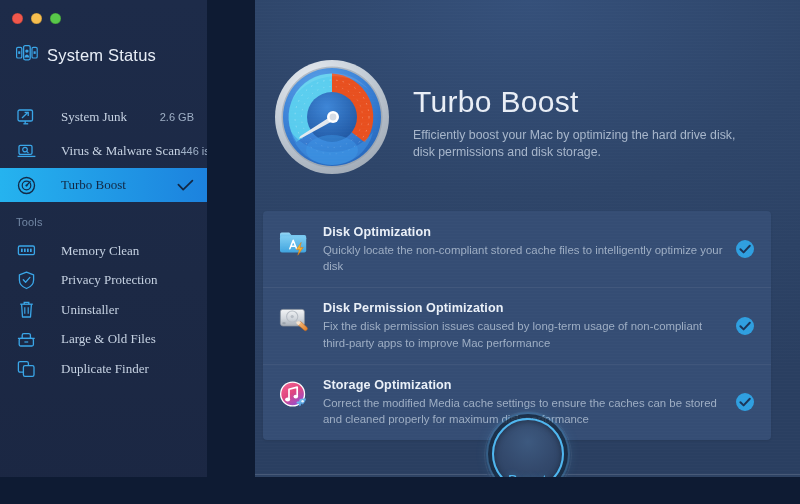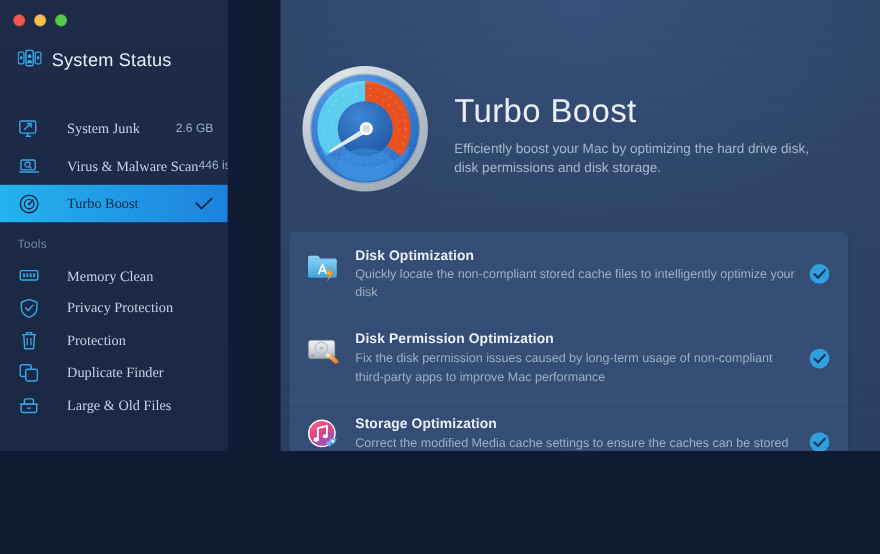--- a/index.html
+++ b/index.html
@@ -8,21 +8,21 @@
   html, body {
     width: 800px; height: 504px;
     overflow: hidden;
     background: #0e1b33;
     font-family: "Liberation Sans", sans-serif;
     -webkit-font-smoothing: antialiased;
   }
 
   .window {
     position: relative;
-    width: 800px; height: 410px;
+    width: 800px; height: 477px;
     display: flex;
     overflow: hidden;
     gap: 48px;
   }
 
   
   .sidebar {
     position: relative;
     width: 207px; height: 504px;
     background: linear-gradient(180deg, #1d2b49 0%, #1c2945 55%, #1b2743 100%);
@@ -322,44 +322,44 @@
 
       <div class="nav-row">
         <span class="ico">
           <svg width="17" height="19" viewBox="0 0 17 19">
             <path d="M2.2 4.2h12.6" stroke="#3aa6e8" stroke-width="1.3"></path>
             <path d="M6.2 4.2V2.4h4.6v1.8" fill="none" stroke="#3aa6e8" stroke-width="1.3"></path>
             <path d="M3.6 4.2 L4.5 17h8 L13.4 4.2" fill="none" stroke="#3aa6e8" stroke-width="1.3" stroke-linejoin="round"></path>
             <path d="M6.8 7.2v6.6M10.2 7.2v6.6" stroke="#3aa6e8" stroke-width="1.15"></path>
           </svg>
         </span>
-        <span class="label">Protection</span>
-      </div>
-
-
-      <div class="nav-row">
-        <span class="ico">
-          <svg width="19" height="18" viewBox="0 0 19 18">
-            <rect x="1.4" y="1.6" width="10" height="10.6" rx="1.6" fill="none" stroke="#3aa6e8" stroke-width="1.3"></rect>
-            <rect x="6.4" y="5.6" width="10.6" height="10.8" rx="1.6" fill="#1c2945" stroke="#3aa6e8" stroke-width="1.3"></rect>
-          </svg>
-        </span>
-        <span class="label">Duplicate Finder</span>
-      </div>
+        <span class="label">Uninstaller</span>
+      </div>
+
 
       <div class="nav-row">
         <span class="ico">
           <svg width="19" height="17" viewBox="0 0 19 17">
             <rect x="2.2" y="7.4" width="14.2" height="7.6" rx="1.5" fill="none" stroke="#3aa6e8" stroke-width="1.3"></rect>
             <path d="M0.9 7.4h16.8" stroke="#3aa6e8" stroke-width="1.3"></path>
             <path d="M5.2 7.4V4.2a1.6 1.6 0 0 1 1.6-1.6h5a1.6 1.6 0 0 1 1.6 1.6v3.2" fill="none" stroke="#3aa6e8" stroke-width="1.3"></path>
             <path d="M7.4 11h3.8" stroke="#3aa6e8" stroke-width="1.2"></path>
           </svg>
         </span>
         <span class="label">Large &amp; Old Files</span>
+      </div>
+
+      <div class="nav-row">
+        <span class="ico">
+          <svg width="19" height="18" viewBox="0 0 19 18">
+            <rect x="1.4" y="1.6" width="10" height="10.6" rx="1.6" fill="none" stroke="#3aa6e8" stroke-width="1.3"></rect>
+            <rect x="6.4" y="5.6" width="10.6" height="10.8" rx="1.6" fill="#1c2945" stroke="#3aa6e8" stroke-width="1.3"></rect>
+          </svg>
+        </span>
+        <span class="label">Duplicate Finder</span>
       </div>
     </nav>
   </aside>
 
   <section class="main">
 
     <div class="hero">
       <div class="gauge-wrap">
         <svg width="118" height="118" viewBox="0 0 118 118">
           <defs>

